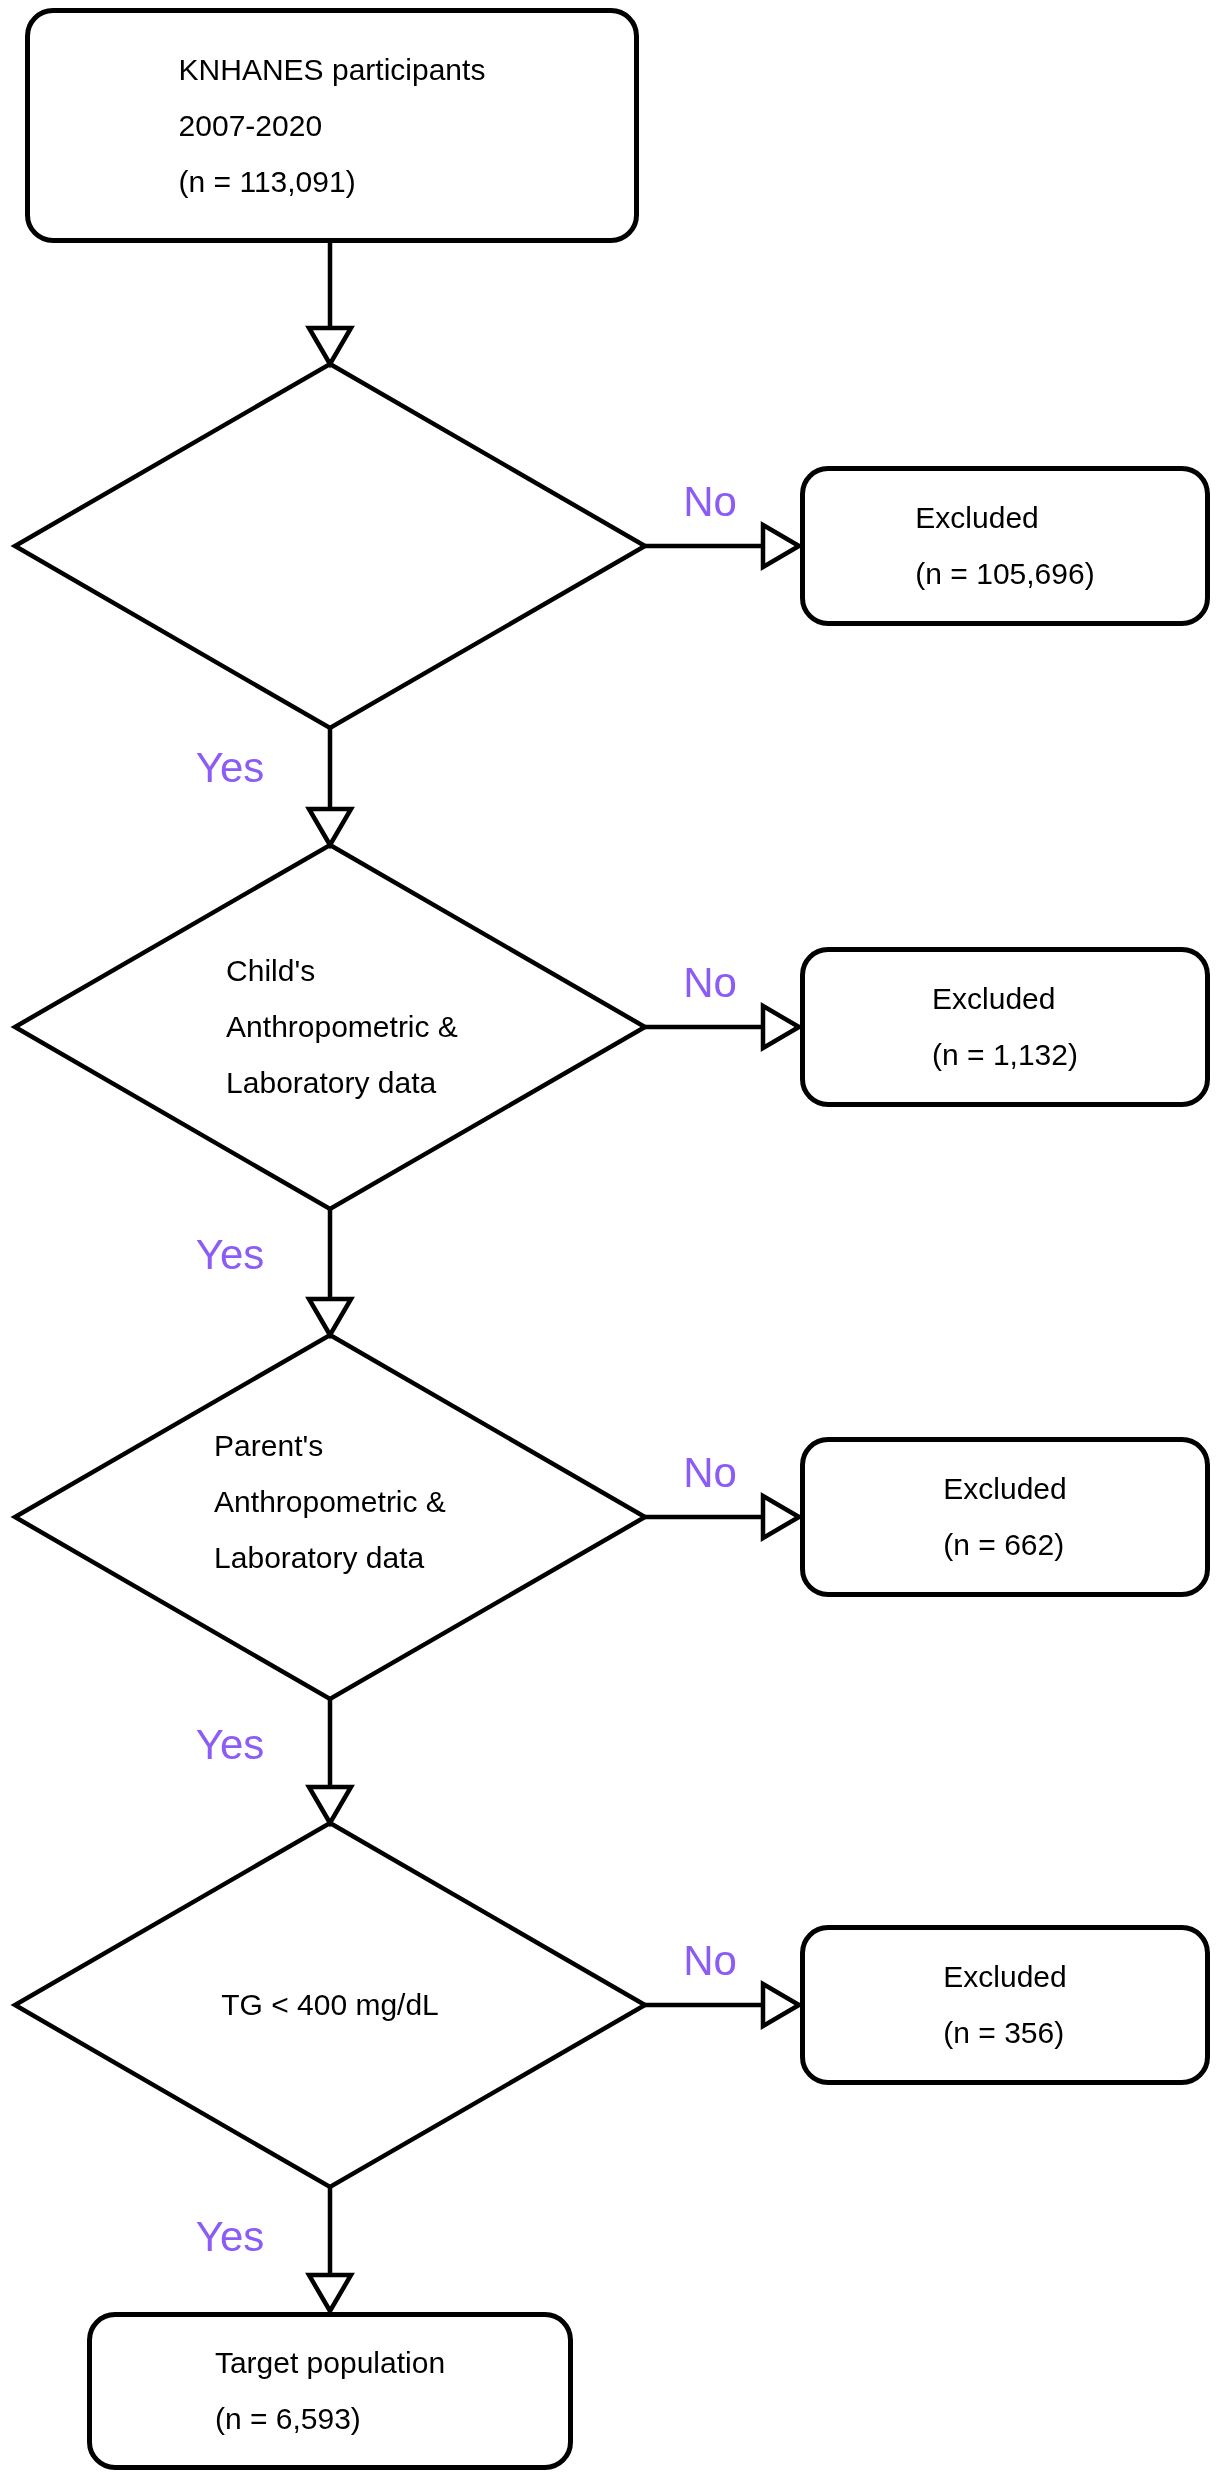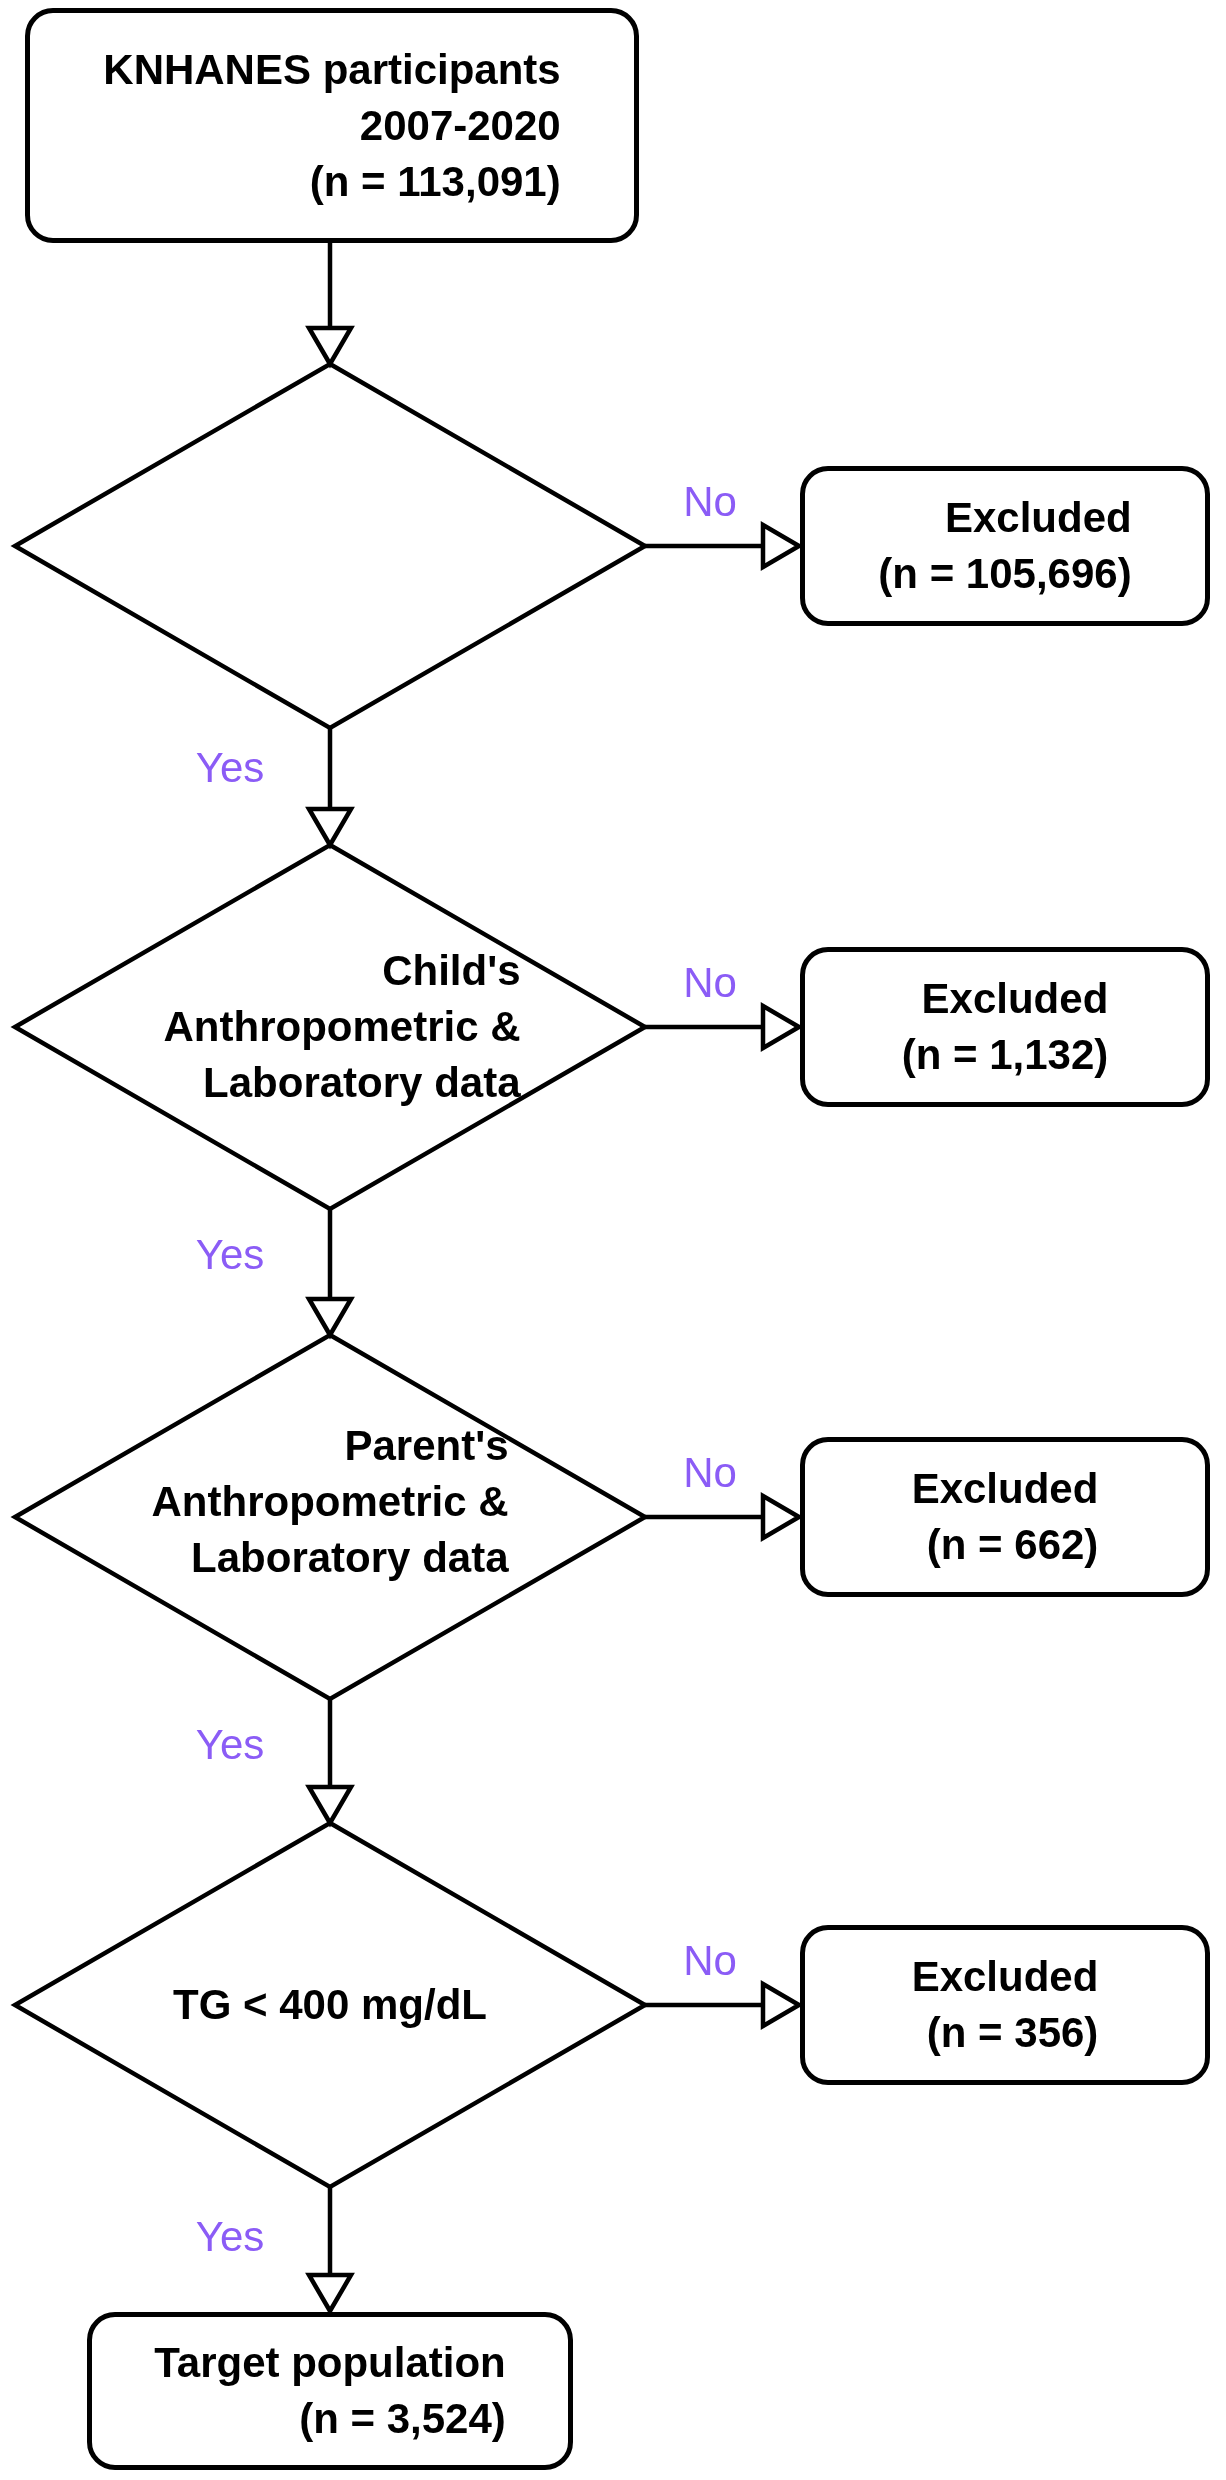--- a/index.html
+++ b/index.html
@@ -10,26 +10,25 @@
     background: #ffffff;
     font-family: "Liberation Sans", sans-serif;
     color: #000000;
   }
   svg.wires { position: absolute; left: 0; top: 0; width: 1226px; height: 2480px; }
   .node {
     position: absolute;
     display: flex;
     align-items: center;
     justify-content: center;
-    text-align: right;
-    font-size: 42px;
+    text-align: left;
+    font-size: 30px;
     line-height: 56px;
     white-space: pre-line;
     color: #000000;
-    font-weight: bold;
   }
   .roundbox {
     border: 5px solid #000000;
     border-radius: 28px;
     background: #ffffff;
     box-sizing: border-box;
   }
   .edge-label {
     position: absolute;
     width: 160px;
@@ -102,15 +101,15 @@
   <div class="edge-label" style="left:630px; top:955px;">No</div>
   <div class="edge-label" style="left:630px; top:1445px;">No</div>
   <div class="edge-label" style="left:630px; top:1933px;">No</div>
 
   <div class="edge-label" style="left:150px; top:740px;">Yes</div>
   <div class="edge-label" style="left:150px; top:1227px;">Yes</div>
   <div class="edge-label" style="left:150px; top:1717px;">Yes</div>
   <div class="edge-label" style="left:150px; top:2209px;">Yes</div>
 
   <div class="node roundbox" style="left:87px; top:2312px; width:486px; height:158px;">Target population
-(n = 3,524)</div>
+(n = 6,593)</div>
 
 </div>
 
 </body></html>

